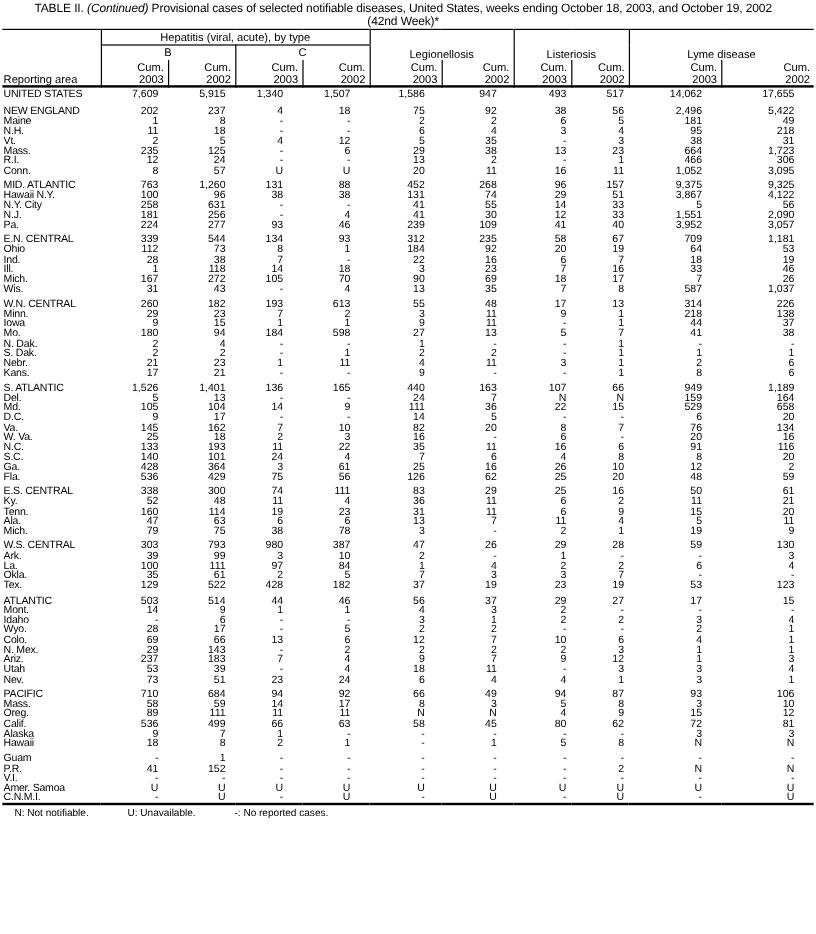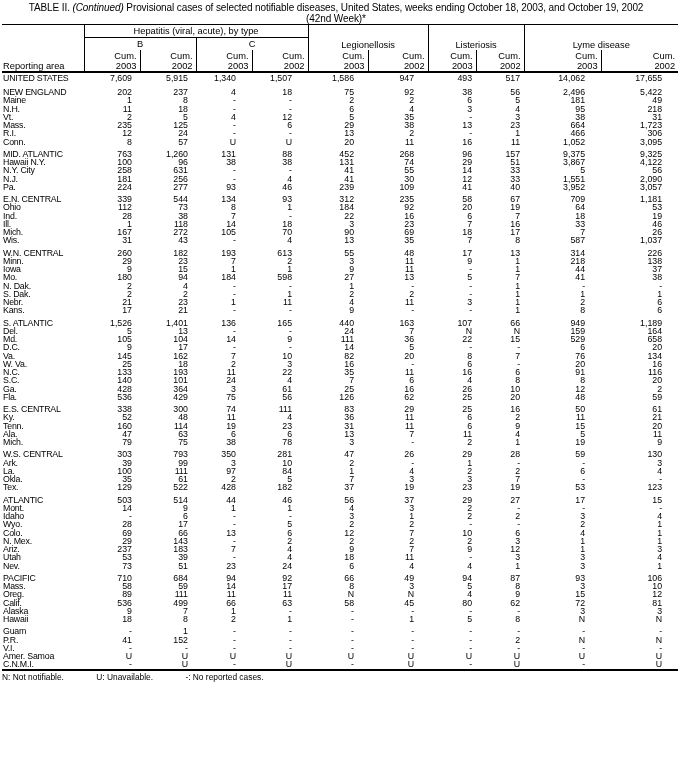--- a/index.html
+++ b/index.html
@@ -18,21 +18,21 @@
   .bb { border-bottom:1px solid #000; }
   .hdr-group { text-align:center; }
   .sub { text-align:right; padding-right:3px !important; }
   .area-hdr { text-align:left; vertical-align:bottom; padding-left:1px !important; }
   thead { border-bottom:2px solid #000; }
   td.area { text-align:left; padding-left:1px; letter-spacing:-0.2px; }
   td.num { text-align:right; }
   tr.gap td { height:4px; line-height:4px; }
   tr.us td { height:11px; line-height:11px; }
   tbody.last { border-bottom:2px solid #000; }
-  .foot { font-size:8.4px; line-height:9px; padding:2px 2px 0 2px; }
+  .foot { font-size:8.4px; line-height:9px; padding:2px 2px 0 12px; }
   .foot span { margin-right:30px; }
 </style>
 </head>
 <body>
 
 <div class="wrap">
   <div class="title">
     <span>TABLE II. </span><i>(Continued)</i><span> Provisional cases of selected notifiable diseases, United States, weeks ending October 18, 2003, and October 19, 2002</span><br>
     <span>(42nd Week)*</span>
   </div>
@@ -671,22 +671,22 @@
           <td class="num" style="padding-right: 16px;">19</td>
           <td class="num" style="padding-right: 16px;">9</td>
         </tr>
         <tr class="gap">
           <td colspan="11"></td>
         </tr>
         <tr>
           <td class="area">W.S. CENTRAL</td>
           <td class="num" style="padding-right: 8px;">303</td>
           <td class="num" style="padding-right: 8px;">793</td>
-          <td class="num" style="padding-right: 16px;">350</td>
-          <td class="num" style="padding-right: 16px;">281</td>
+          <td class="num" style="padding-right: 16px;">980</td>
+          <td class="num" style="padding-right: 16px;">387</td>
           <td class="num" style="padding-right: 14px;">47</td>
           <td class="num" style="padding-right: 14px;">26</td>
           <td class="num" style="padding-right: 4px;">29</td>
           <td class="num" style="padding-right: 4px;">28</td>
           <td class="num" style="padding-right: 16px;">59</td>
           <td class="num" style="padding-right: 16px;">130</td>
         </tr>
         <tr>
           <td class="area">Ark.</td>
           <td class="num" style="padding-right: 8px;">39</td>

